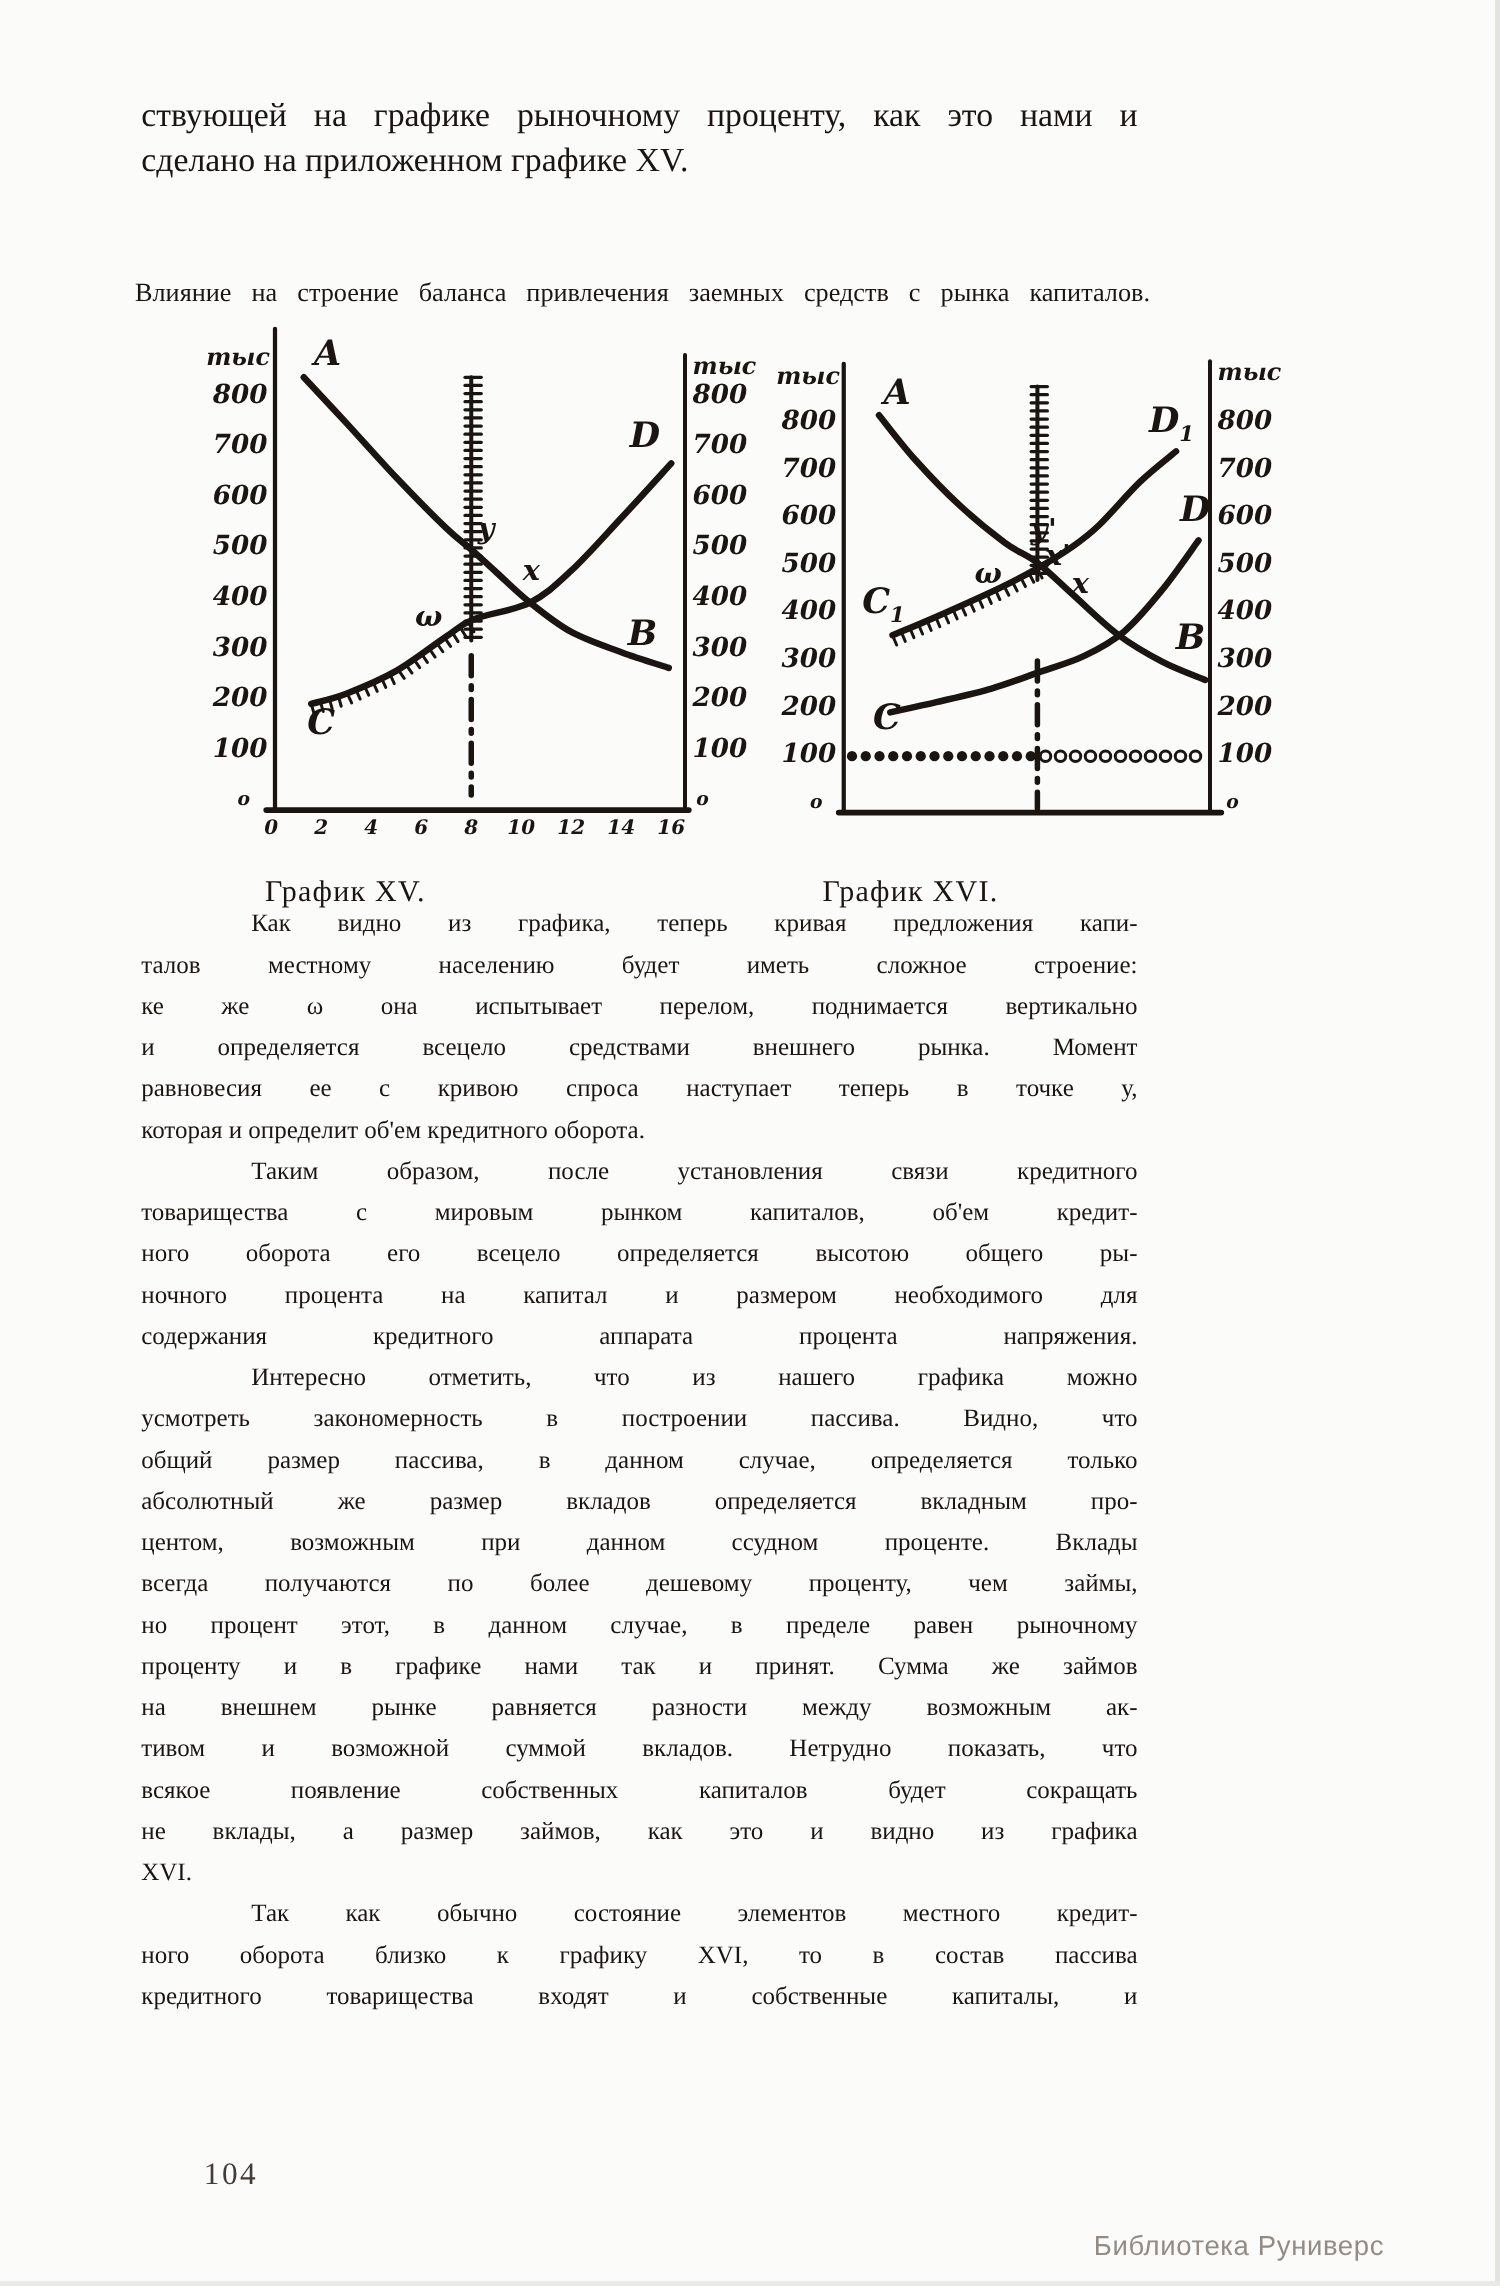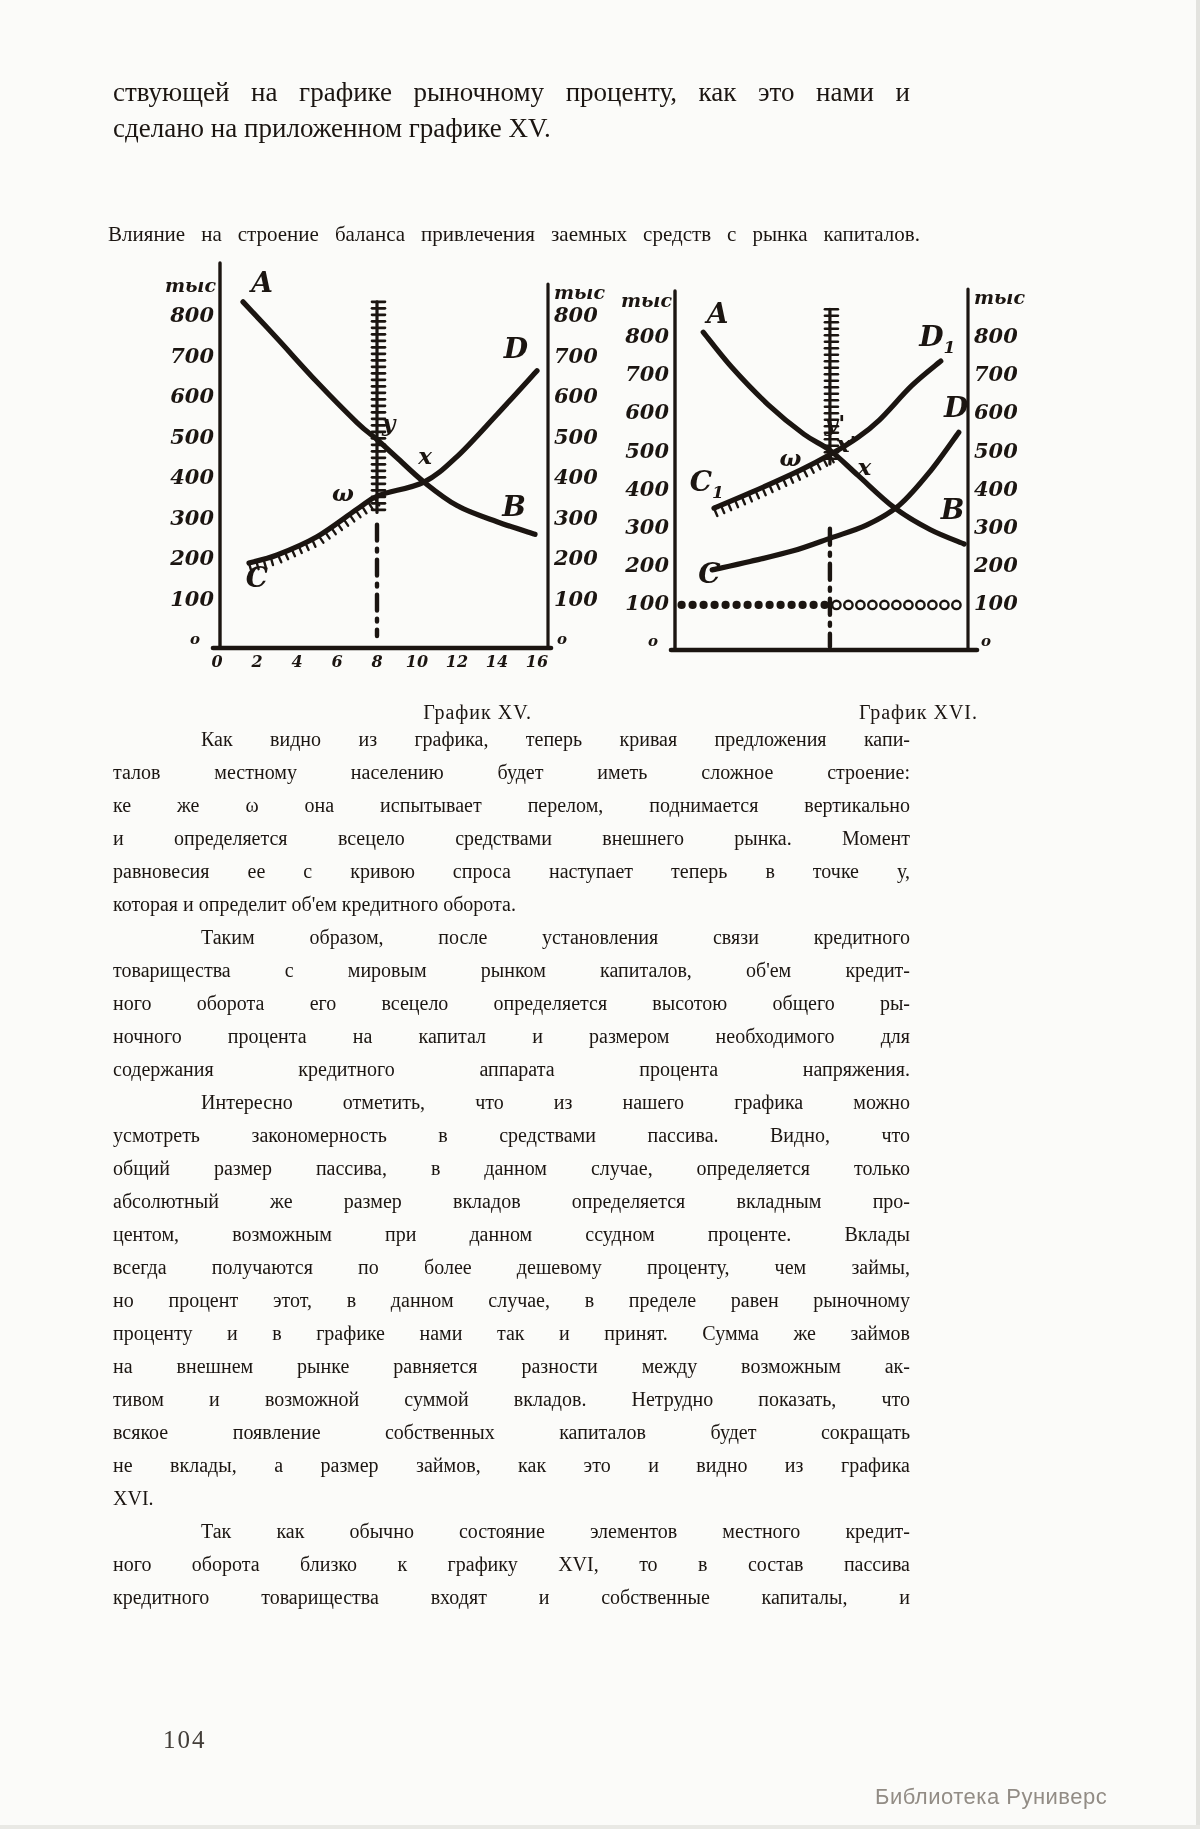--- a/index.html
+++ b/index.html
@@ -11,22 +11,22 @@
   .abs{position:absolute;}
   
   .tl{height:33px;line-height:33px;text-align:justify;text-align-last:justify;white-space:normal;}
   .tl.short{text-align-last:left;}
   .tl.ind{text-indent:88px;}
   #top-text{left:113px;top:74px;width:797px;font-size:27px;}
   #top-text .tl{height:36px;line-height:36px;}
   #figure-caption{left:108px;top:200px;width:812px;font-size:21px;
     text-align:justify;text-align-last:justify;height:28px;line-height:28px;margin-top:20px;}
   #charts-svg{left:0;top:0;width:1200px;height:700px;pointer-events:none;}
-  .chart-caption{top:701px;width:320px;margin-left:-160px;text-align:right;
-    font-size:20px;letter-spacing:1px;}
+  .chart-caption{top:701px;width:320px;margin-left:-160px;text-align:left;
+    font-size:24px;letter-spacing:1px;}
   #caption-xv{left:372px;}
   #caption-xvi{left:818px;}
   #body-text{left:113px;top:723px;width:797px;font-size:20px;}
   #page-number{left:163px;top:1726px;font-size:25px;color:#423d38;letter-spacing:2px;}
   #watermark{left:875px;top:1784px;font-size:22px;color:#928c85;
     font-family:"Liberation Sans", sans-serif;letter-spacing:0.5px;}
   #edge-right{left:1196px;top:0;width:4px;height:1829px;background:#e3e3df;}
   #edge-bottom{left:0;top:1825px;width:1200px;height:4px;background:#e9e9e5;}
 </style>
 </head>
@@ -256,21 +256,21 @@
     <div class="tl">ке же ω она испытывает перелом, поднимается вертикально</div>
     <div class="tl">и определяется всецело средствами внешнего рынка. Момент</div>
     <div class="tl">равновесия ее с кривою спроса наступает теперь в точке у,</div>
     <div class="tl short">которая и определит об'ем кредитного оборота.</div>
     <div class="tl ind">Таким образом, после установления связи кредитного</div>
     <div class="tl">товарищества с мировым рынком капиталов, об'ем кредит-</div>
     <div class="tl">ного оборота его всецело определяется высотою общего ры-</div>
     <div class="tl">ночного процента на капитал и размером необходимого для</div>
     <div class="tl">содержания кредитного аппарата процента напряжения.</div>
     <div class="tl ind">Интересно отметить, что из нашего графика можно</div>
-    <div class="tl">усмотреть закономерность в средствами пассива. Видно, что</div>
+    <div class="tl">усмотреть закономерность в построении пассива. Видно, что</div>
     <div class="tl">общий размер пассива, в данном случае, определяется только</div>
     <div class="tl">абсолютный же размер вкладов определяется вкладным про-</div>
     <div class="tl">центом, возможным при данном ссудном проценте. Вклады</div>
     <div class="tl">всегда получаются по более дешевому проценту, чем займы,</div>
     <div class="tl">но процент этот, в данном случае, в пределе равен рыночному</div>
     <div class="tl">проценту и в графике нами так и принят. Сумма же займов</div>
     <div class="tl">на внешнем рынке равняется разности между возможным ак-</div>
     <div class="tl">тивом и возможной суммой вкладов. Нетрудно показать, что</div>
     <div class="tl">всякое появление собственных капиталов будет сокращать</div>
     <div class="tl">не вклады, а размер займов, как это и видно из графика</div>

